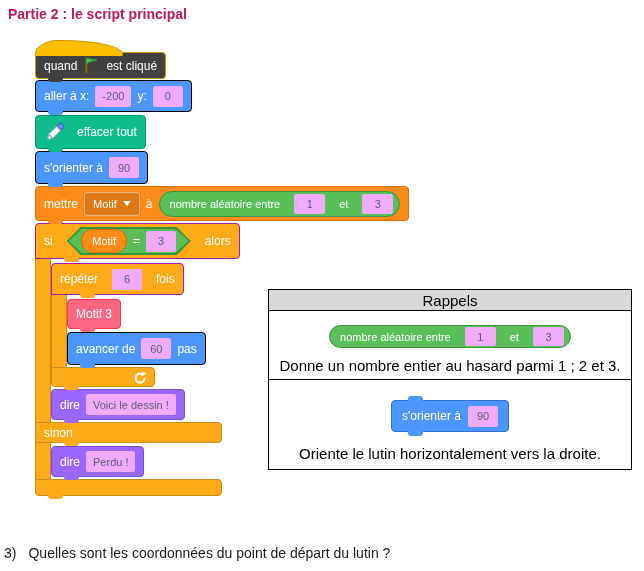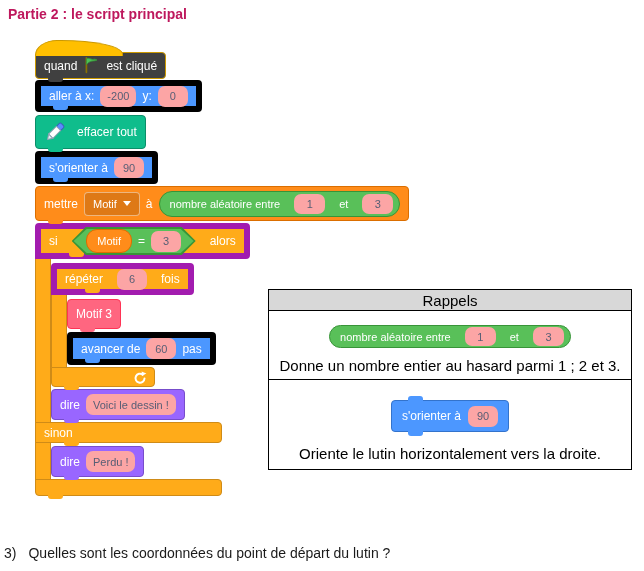--- a/index.html
+++ b/index.html
@@ -9,34 +9,34 @@
   .question{position:absolute;left:4px;top:545px;font-size:14px;color:#1a1a1a;display:flex;gap:12px;}
 
   
   .block{position:absolute;box-sizing:border-box;display:flex;align-items:center;
          color:#fff;font-size:12px;border-radius:4px;padding:0 8px;gap:6px;
          white-space:nowrap;width:max-content;}
   .bump::after{content:"";position:absolute;left:12px;bottom:-4px;width:15px;height:4px;
          background:inherit;border-radius:0 0 3px 3px;}
   .bump-in::after{left:28px;}
   .ev{background:#404040;border:1px solid #CC9900;}
-  .mo{background:#4C97FF;border:6px solid #000000;}
+  .mo{background:#4C97FF;border:1px solid #000000;}
   .pe{background:#0FBD8C;border:1px solid #0B8E69;}
-  .co{background:#FFAB19;border:6px solid #a21caf;gap:14px;}
+  .co{background:#FFAB19;border:1px solid #a21caf;gap:14px;}
   .va{background:#FF8C1A;border:1px solid #DB6E00;}
   .lo{background:#9966FF;border:1px solid #774DCB;}
   .my{background:#FF6680;border:1px solid #FF3355;}
   .hat::before{content:"";position:absolute;top:-13px;left:-1px;width:86px;height:15px;
          background:#FFBF00;border:1px solid #CC9900;border-bottom:none;
          border-radius:22px 62px 0 0 / 15px 14px 0 0;}
   .arm{position:absolute;width:16px;background:#FFAB19;border-left:1px solid #CF8B17;
          border-right:1px solid #CF8B17;box-sizing:border-box;z-index:5;}
   .cbar{position:absolute;box-sizing:border-box;background:#FFAB19;border:1px solid #CF8B17;
          color:#fff;font-size:12px;display:flex;align-items:center;padding:0 8px;}
-  .wov{background:#fca5a5;border-radius:7px;height:21px;min-width:30px;padding:0 7px;
+  .wov{background:#f0abfc;border-radius:2px;height:21px;min-width:30px;padding:0 7px;
          display:flex;align-items:center;justify-content:center;color:#575E75;font-size:11px;
          box-sizing:border-box;}
   .vov{background:#FF8C1A;border:1px solid #DB6E00;border-radius:11px;height:22px;
          padding:0 10px;display:flex;align-items:center;color:#fff;font-size:11px;}
   .dd{background:rgba(0,0,0,0.13);border:1px solid rgba(255,255,255,0.45);border-radius:4px;
          height:22px;display:flex;align-items:center;gap:6px;padding:0 8px;font-size:11px;}
   .dd-arr{width:0;height:0;border-left:4px solid transparent;border-right:4px solid transparent;
          border-top:5px solid #fff;}
   .pill{background:#59C059;border:1px solid #389438;border-radius:13px;height:26px;
          display:flex;align-items:center;gap:14px;padding:0 6px 0 10px;font-size:11px;color:#fff;

